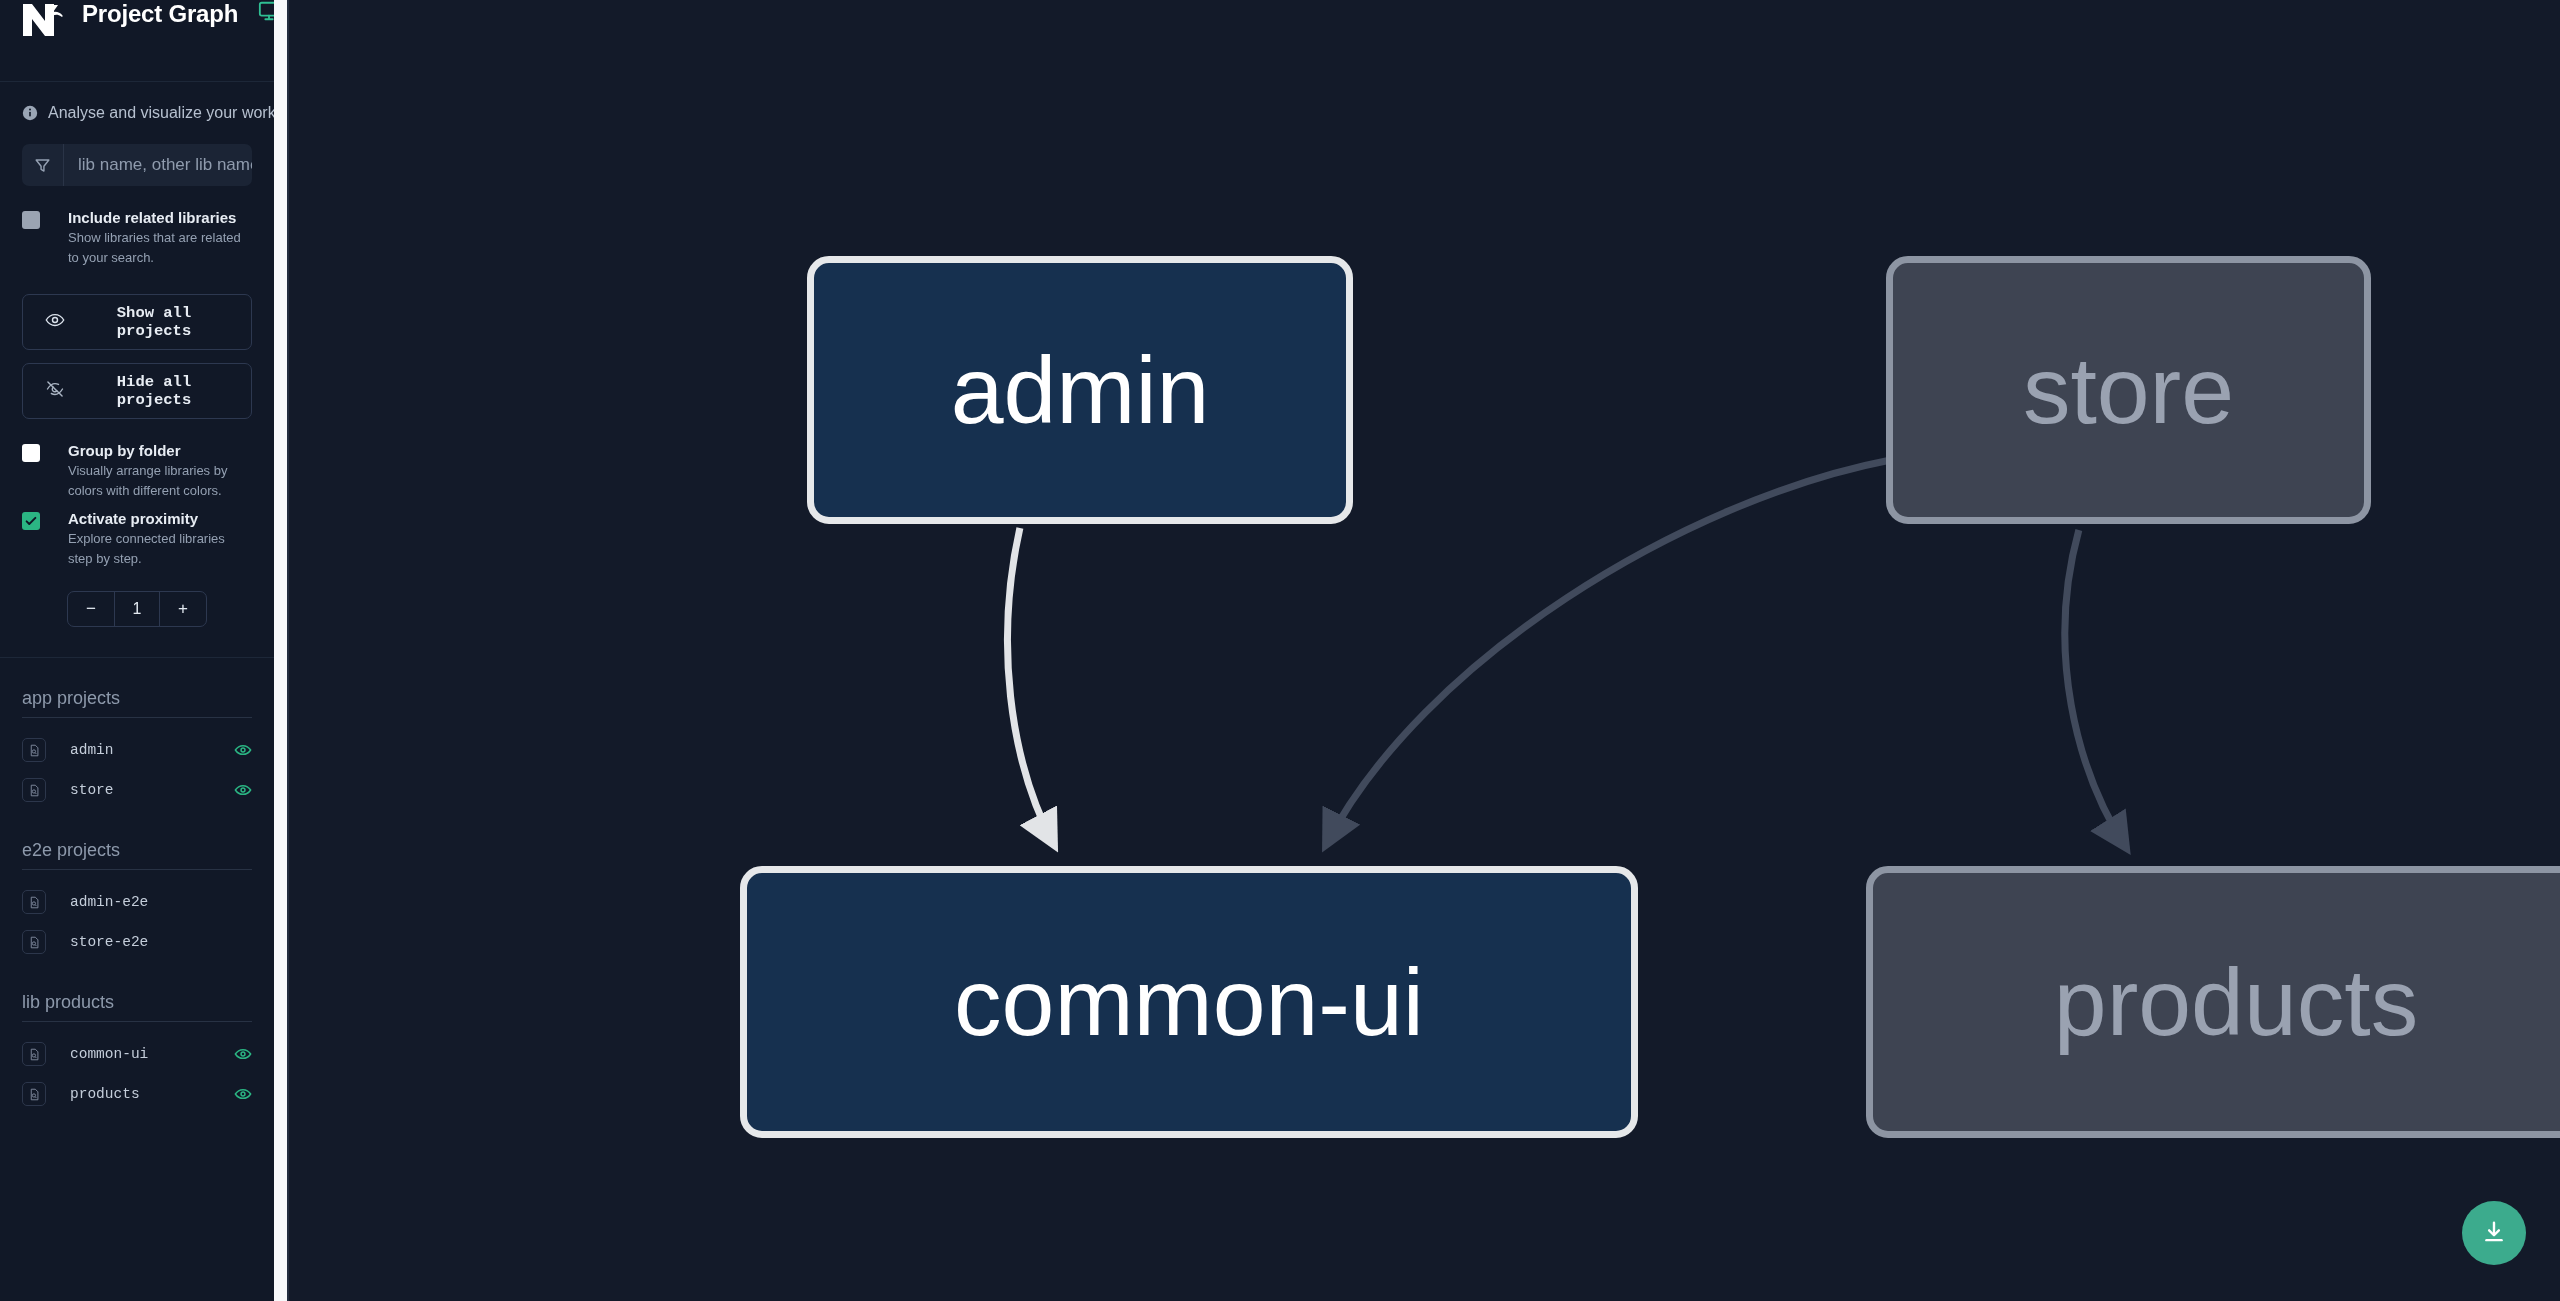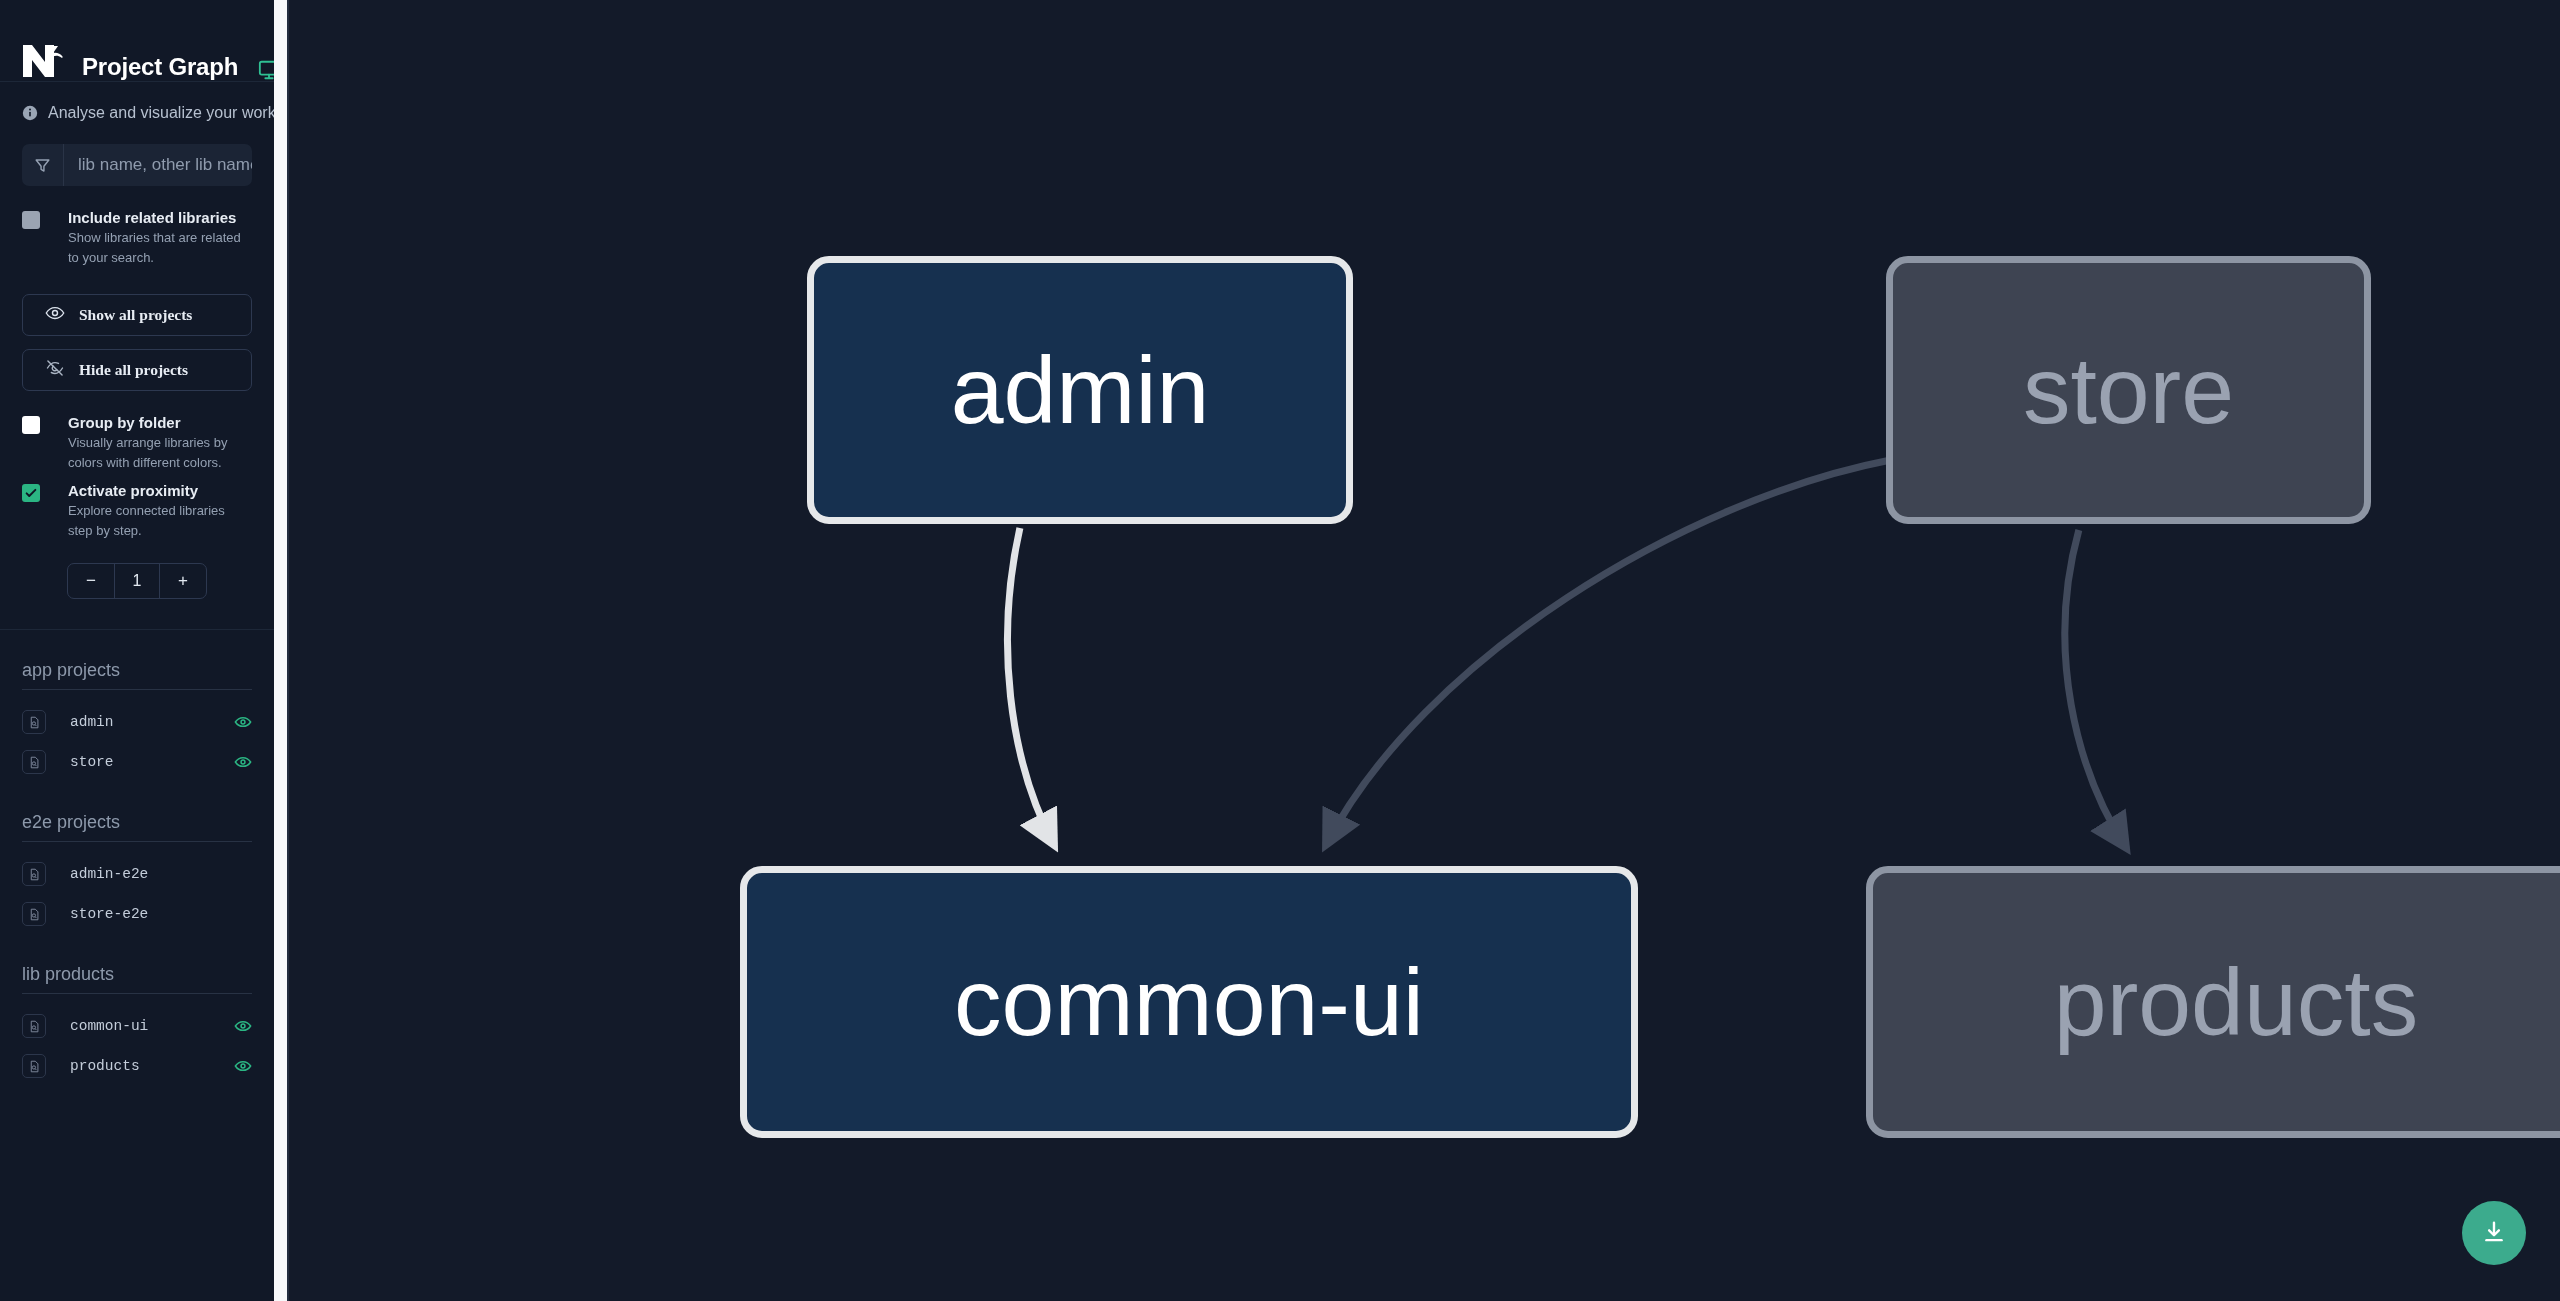--- a/index.html
+++ b/index.html
@@ -29,21 +29,21 @@
   .sidebar-right-border {
     position: absolute; left: 287px; top: 0;
     width: 2px; height: 1301px;
     background: #222c3f;
     z-index: 30;
   }
 
   
   .sb-header {
     height: 82px;
-    display: flex; align-items: flex-end;
+    display: flex; align-items: flex-start;
     padding: 0 22px;
     border-bottom: 1px solid #1d2738;
     flex: 0 0 82px;
   }
   .nx-logo { width: 46px; height: 40px; flex: 0 0 46px; margin-right: 14px; }
   .sb-title {
     color: #ffffff; font-size: 24px; font-weight: 700;
     letter-spacing: -0.2px; white-space: nowrap;
   }
   .monitor-icon { margin-left: 20px; width: 22px; height: 22px; display:block; }
@@ -99,28 +99,28 @@
     line-height: 19px; white-space: nowrap;
   }
   .chk-desc {
     color: #94a0b2; font-size: 13px; line-height: 20px;
     margin-top: 1px; max-width: 180px;
   }
 
   
   .btn-wrap { padding: 0 22px; margin-top: 26px; }
   .sb-btn {
-    width: 100%; height: 42px;
+    width: 100%; height: 56px;
     display: flex; align-items: center;
     gap: 14px; padding: 0 22px;
     background: transparent;
     border: 1px solid #2d3850;
     border-radius: 7px;
     color: #e7ecf3; font-size: 15.5px; font-weight: 700;
-    font-family: Liberation Serif, serif;
+    font-family: Liberation Mono, monospace;
     cursor: pointer;
   }
   .sb-btn + .sb-btn { margin-top: 13px; }
   .sb-btn svg { width: 20px; height: 20px; flex: 0 0 20px; }
 
   
   .stepper-wrap { display: flex; justify-content: center; margin-top: 22px; padding: 0 22px; }
   .stepper {
     display: flex; border: 1px solid #2d3850; border-radius: 7px; overflow: hidden;
     height: 36px;

